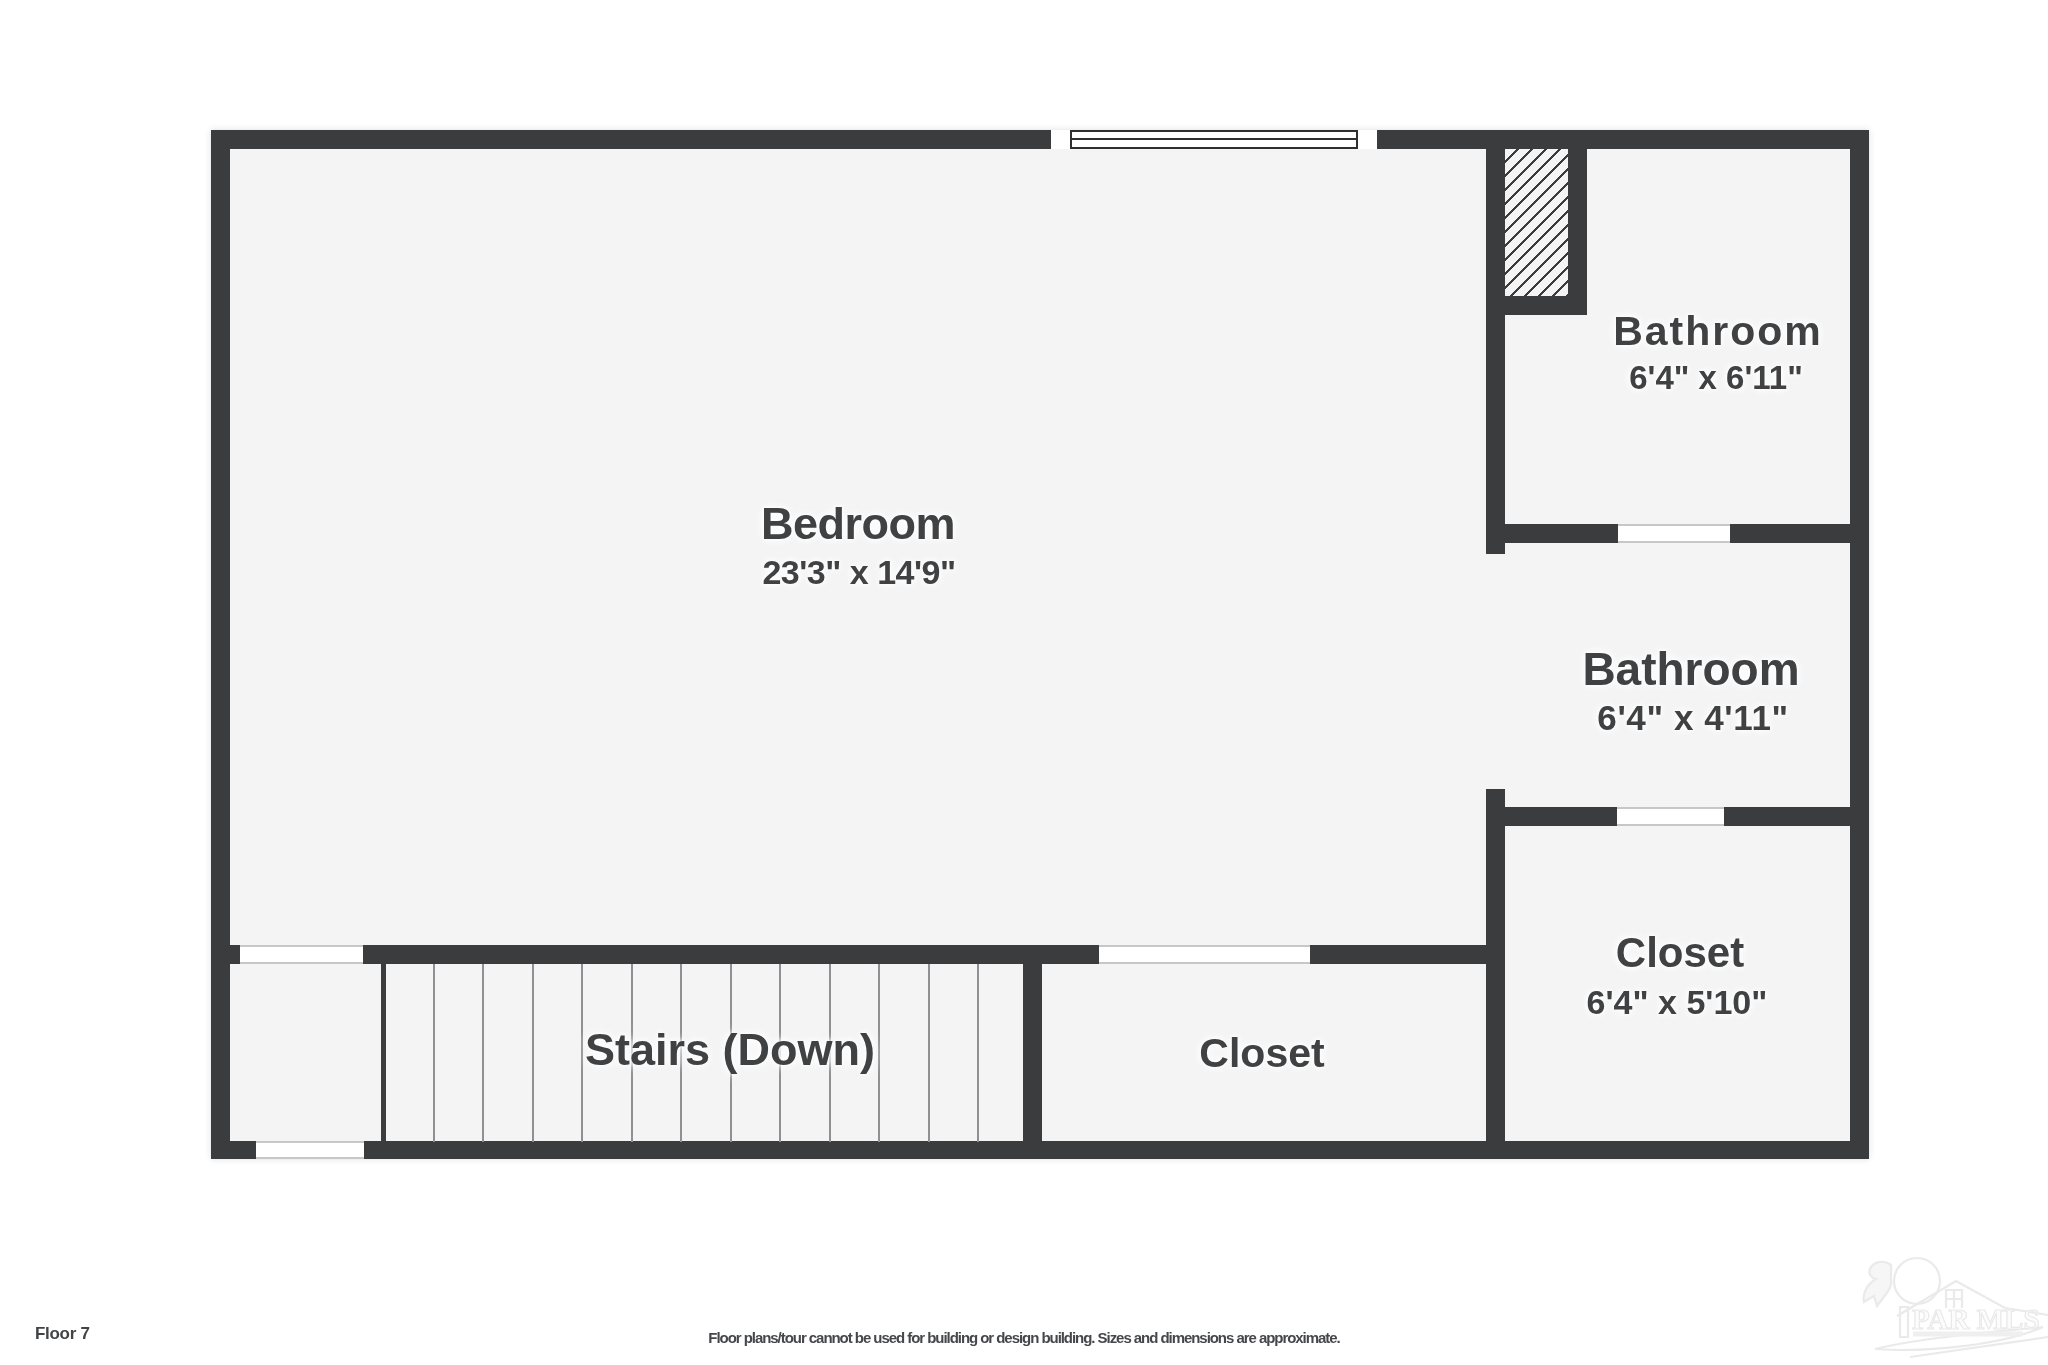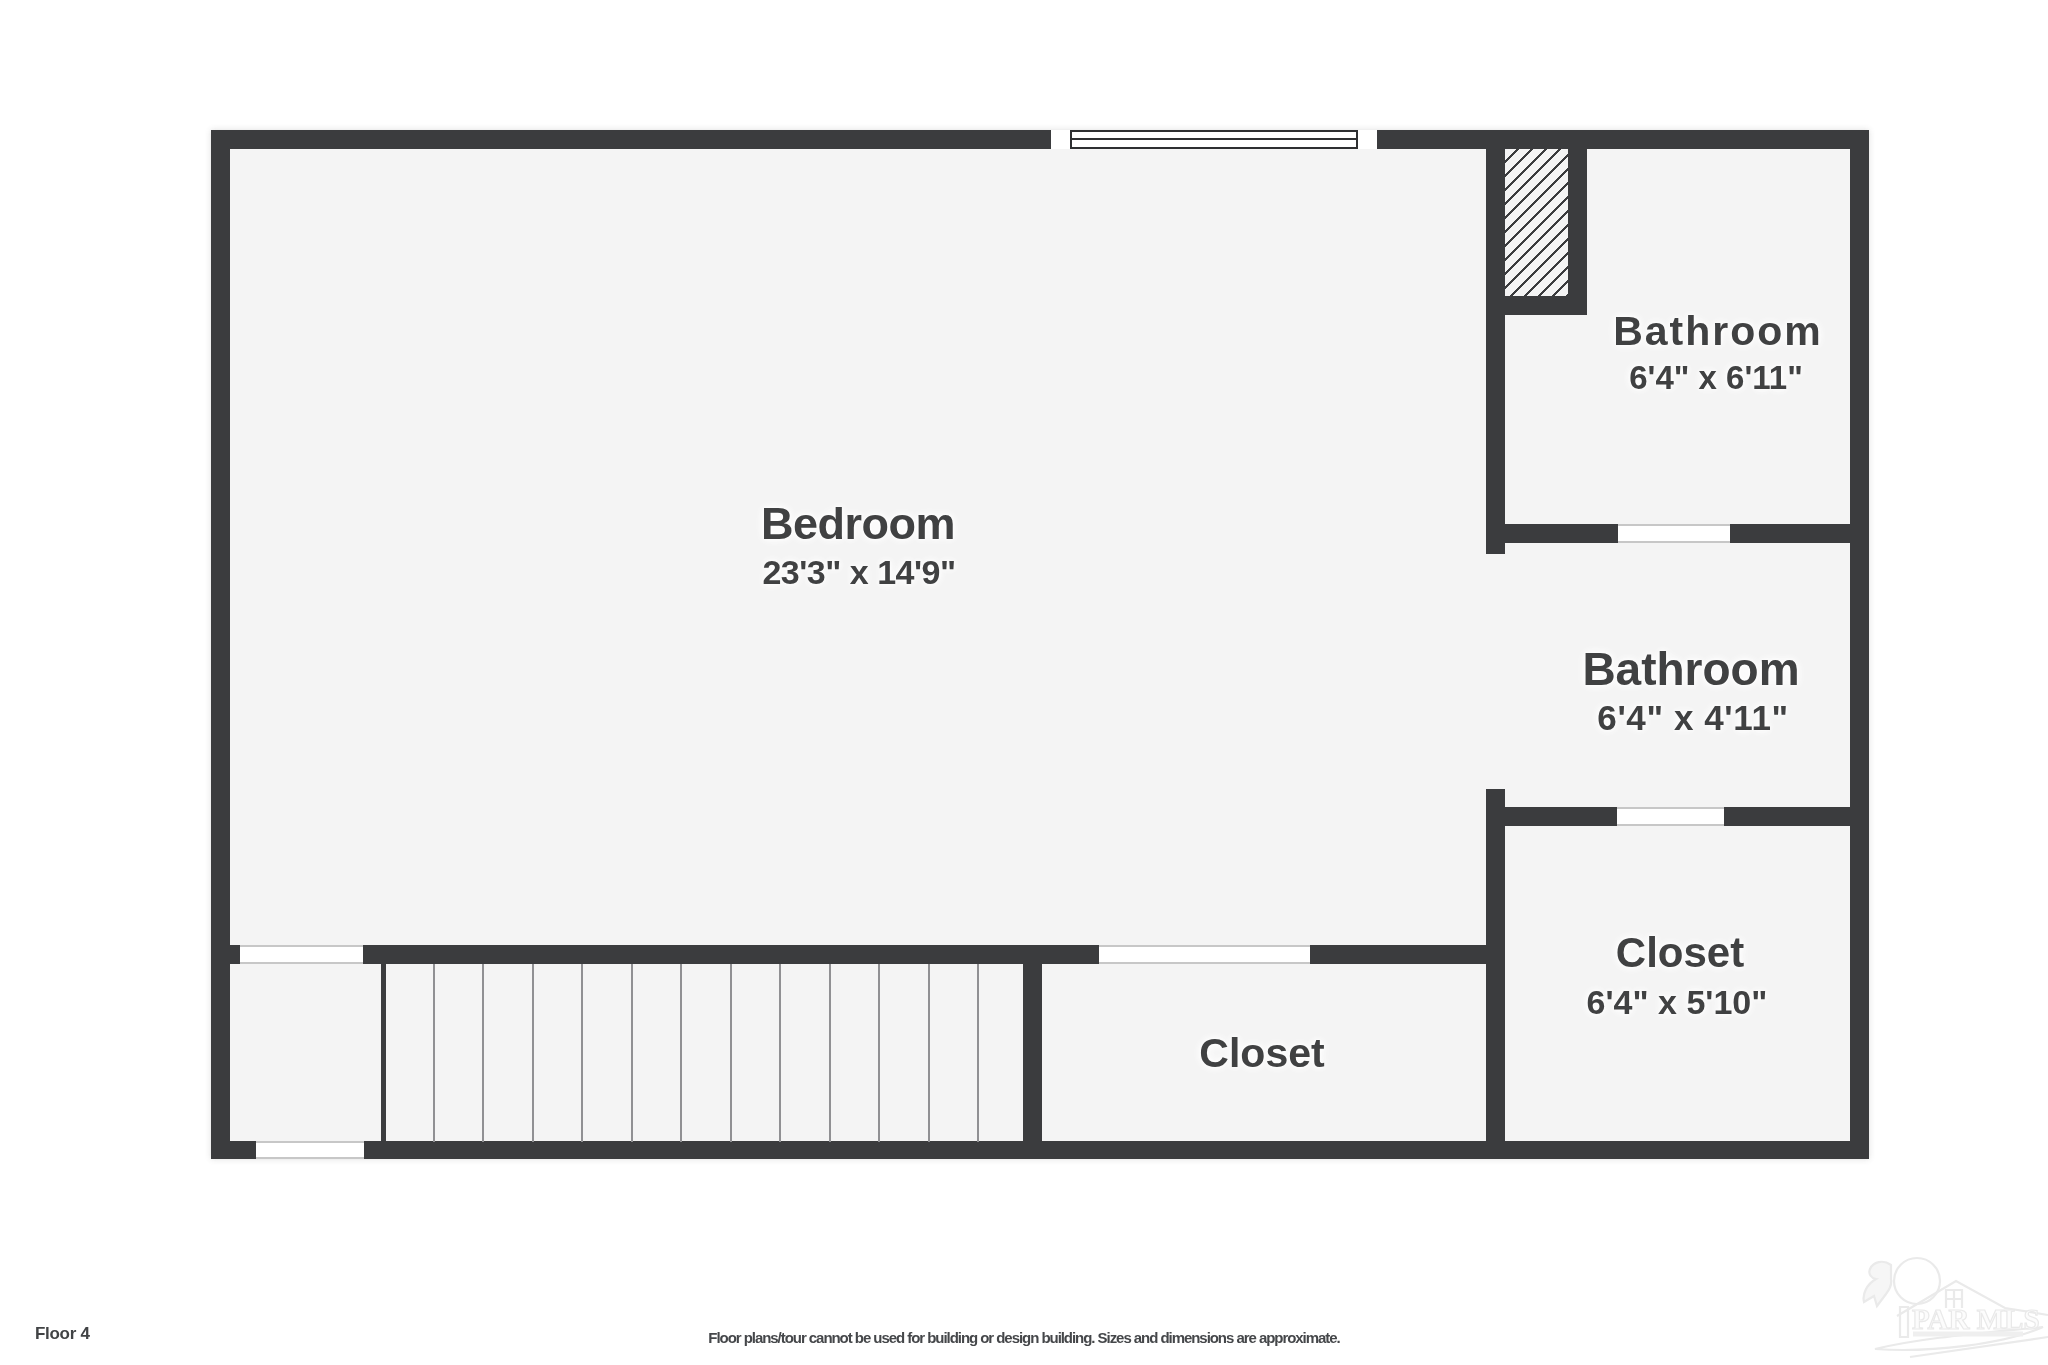--- a/index.html
+++ b/index.html
@@ -62,22 +62,23 @@
 
   <div class="lbl" style="left:858px;top:524px;font-size:45px;letter-spacing:-0.5px;">Bedroom</div>
   <div class="lbl" style="left:859px;top:572px;font-size:34px;letter-spacing:-0.5px;">23'3" x 14'9"</div>
   <div class="lbl" style="left:1718px;top:331px;font-size:41px;letter-spacing:2px;">Bathroom</div>
   <div class="lbl" style="left:1716px;top:378px;font-size:33px;">6'4" x 6'11"</div>
   <div class="lbl" style="left:1691px;top:669px;font-size:46px;">Bathroom</div>
   <div class="lbl" style="left:1693px;top:718px;font-size:35px;letter-spacing:0.6px;">6'4" x 4'11"</div>
   <div class="lbl" style="left:1680px;top:953px;font-size:42px;">Closet</div>
   <div class="lbl" style="left:1677px;top:1002px;font-size:34px;">6'4" x 5'10"</div>
   <div class="lbl" style="left:1262px;top:1053px;font-size:41px;">Closet</div>
+  <div class="lbl" style="left:730px;top:1050px;font-size:45px;">Stairs (Down)</div>
 
-  <div style="position:absolute;left:35px;top:1324px;color:#414345;font-weight:bold;font-size:17px;letter-spacing:-0.3px;white-space:nowrap;">Floor 4</div>
+  <div style="position:absolute;left:35px;top:1324px;color:#414345;font-weight:bold;font-size:17px;letter-spacing:-0.3px;white-space:nowrap;">Floor 7</div>
   <div style="position:absolute;left:0;top:1329px;width:2048px;text-align:center;color:#45474a;font-weight:bold;font-size:15px;letter-spacing:-1.05px;">Floor plans/tour cannot be used for building or design building. Sizes and dimensions are approximate.</div>
 
   <svg style="position:absolute;left:1855px;top:1245px;" width="193" height="120" viewBox="0 0 193 120">
     <g fill="none" stroke="#eaeaea" stroke-width="2.2">
       <circle cx="62" cy="36" r="23"></circle>
       <path d="M36 20 C28 14 18 17 15 24 C13 29 16 33 21 34 C12 39 7 49 9 57 L19 51 L22 61 L31 49 C35 44 37 39 36 34 Z" fill="#f6f6f6"></path>
       <path d="M42 71 L101 36 L150 63 L193 70"></path>
       <path d="M91 63 L91 45 L107 45 L107 63 M99 45 L99 63 M91 54 L107 54"></path>
       <path d="M45 62 L53 62 L53 92 L45 92 Z"></path>
       <path d="M20 104 C70 92 130 88 188 82 C150 99 75 108 20 104 Z"></path>

